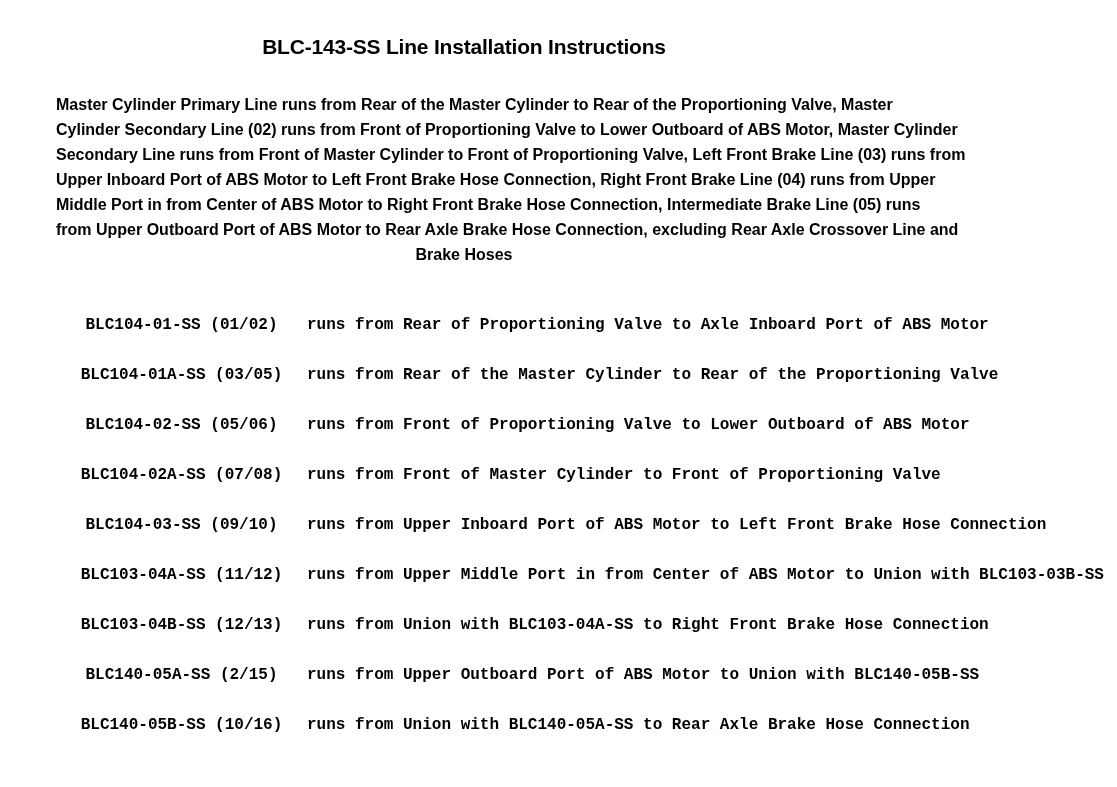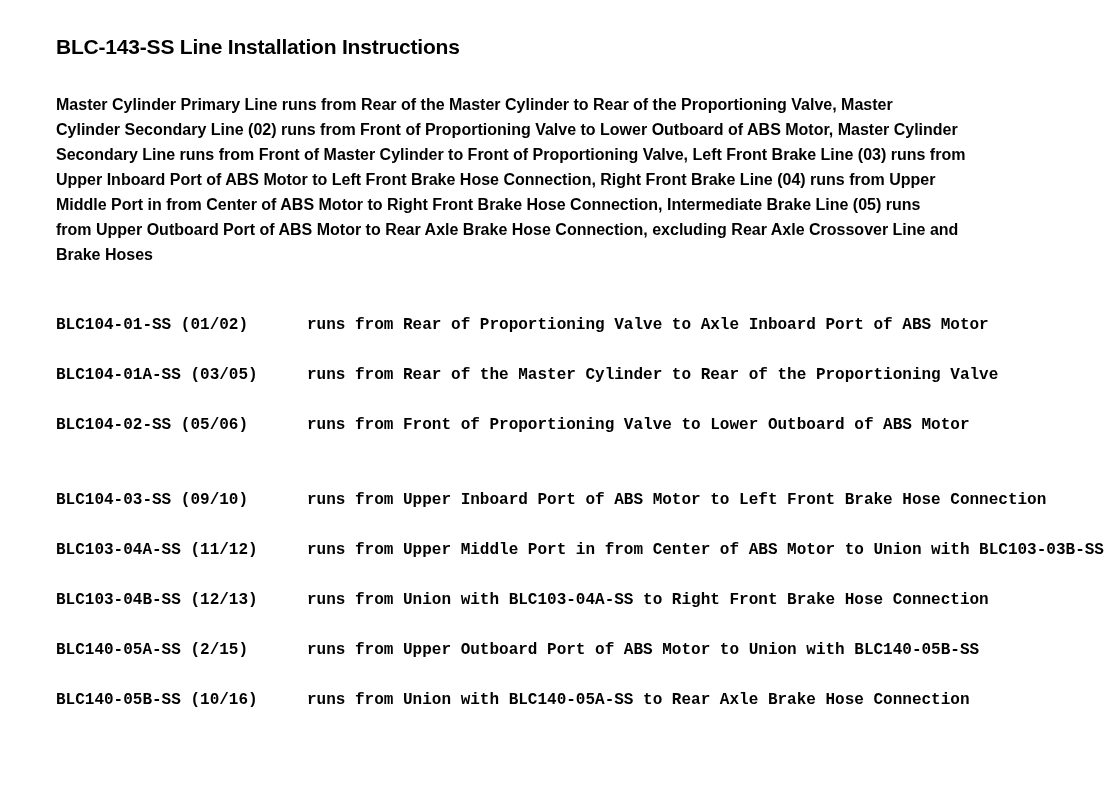--- a/index.html
+++ b/index.html
@@ -13,20 +13,21 @@
     overflow: hidden;
     font-family: "Liberation Sans", sans-serif;
     font-weight: 700;
     color: #000000;
   }
   .page {
     box-sizing: border-box;
     width: 912px;
     height: 787px;
     padding: 33px 40px 0 56px;
+    text-align: center;
   }
   .doc-title {
     margin: 0;
     font-size: 21px;
     line-height: 28px;
     font-weight: 700;
     letter-spacing: -0.2px;
   }
   .location-paragraph {
     margin-top: 31px;
@@ -90,20 +91,22 @@
     <div class="part-code">BLC104-01A-SS (03/05)</div>
     <div class="part-desc">runs from Rear of the Master Cylinder to Rear of the Proportioning Valve</div>
   </div>
 
   <div class="part-row">
     <div class="part-code">BLC104-02-SS (05/06)</div>
     <div class="part-desc">runs from Front of Proportioning Valve to Lower Outboard of ABS Motor</div>
   </div>
 
   <div class="part-row">
+    <div class="part-code">BLC104-02A-SS (07/08)</div>
+    <div class="part-desc">runs from Front of Master Cylinder to Front of Proportioning Valve</div>
   </div>
 
   <div class="part-row">
     <div class="part-code">BLC104-03-SS (09/10)</div>
     <div class="part-desc">runs from Upper Inboard Port of ABS Motor to Left Front Brake Hose Connection</div>
   </div>
 
   <div class="part-row">
     <div class="part-code">BLC103-04A-SS (11/12)</div>
     <div class="part-desc">runs from Upper Middle Port in from Center of ABS Motor to Union with BLC103-03B-SS</div>

